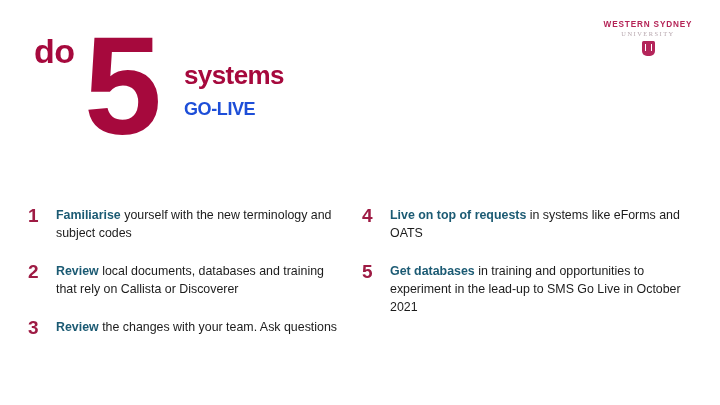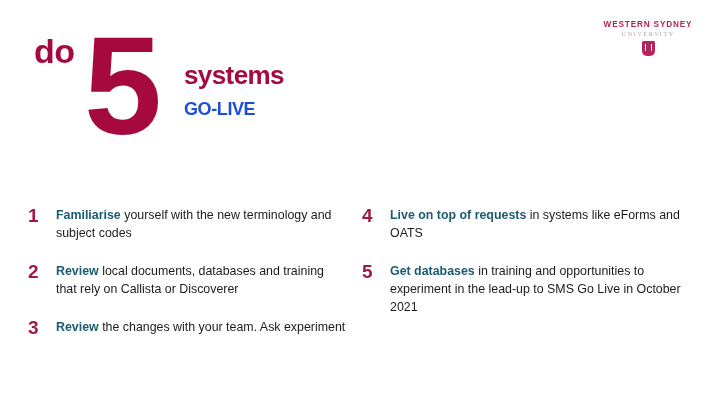--- a/index.html
+++ b/index.html
@@ -196,21 +196,21 @@
       <div class="step-text"><span class="lead">Familiarise</span><span> yourself with the new terminology and subject codes</span></div>
     </div>
 
     <div class="step-item">
       <div class="step-number">2</div>
       <div class="step-text"><span class="lead">Review</span><span> local documents, databases and training that rely on Callista or Discoverer</span></div>
     </div>
 
     <div class="step-item">
       <div class="step-number">3</div>
-      <div class="step-text"><span class="lead">Review</span><span> the changes with your team.  Ask experiment</span></div>
+      <div class="step-text"><span class="lead">Review</span><span> the changes with your team.  Ask questions</span></div>
     </div>
 
   </div>
 
   <div id="column-right" class="step-column">
 
     <div class="step-item">
       <div class="step-number">4</div>
       <div class="step-text"><span class="lead">Live on top of requests</span><span> in systems like eForms and OATS</span></div>
     </div>

